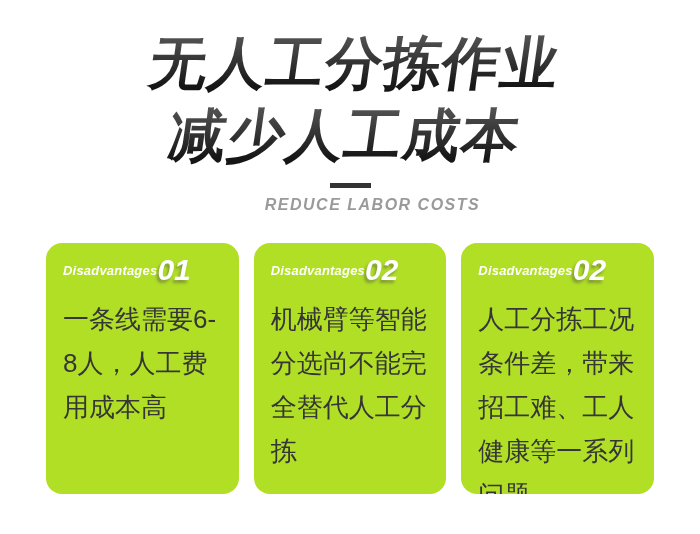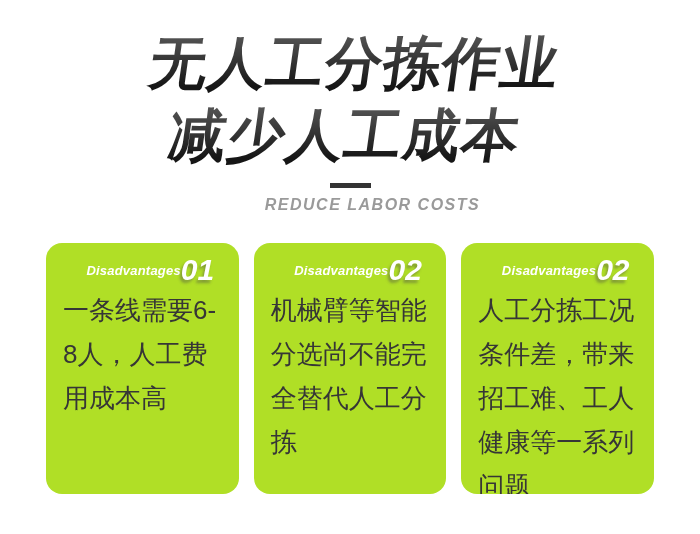--- a/index.html
+++ b/index.html
@@ -70,41 +70,40 @@
   .card {
     flex: 1;
     height: 251px;
     background: var(--green);
     border-radius: 16px;
     padding: 12px 14px 0 17px;
     overflow: hidden;
   }
   .card-header {
     display: flex;
-    justify-content: center;
+    justify-content: flex-start;
     align-items: center;
-    margin-left: 13px;
   }
   .card-label {
     color: var(--card-label);
     font-size: 13px;
     font-weight: bold;
     font-style: italic;
     letter-spacing: 0.2px;
   }
   .card-number {
     color: var(--card-label);
     font-size: 30px;
     font-weight: 700;
     font-style: italic;
     line-height: 1;
     text-shadow: -2px 3px 3px rgba(70, 70, 70, 0.45);
   }
   .card-text {
-    margin-top: 3px;
+    margin-top: 12px;
     font-size: 26px;
     line-height: 44px;
     color: var(--card-text);
     white-space: pre-line;
     letter-spacing: 0;
   }
 </style>
 </head>
 <body>
 

